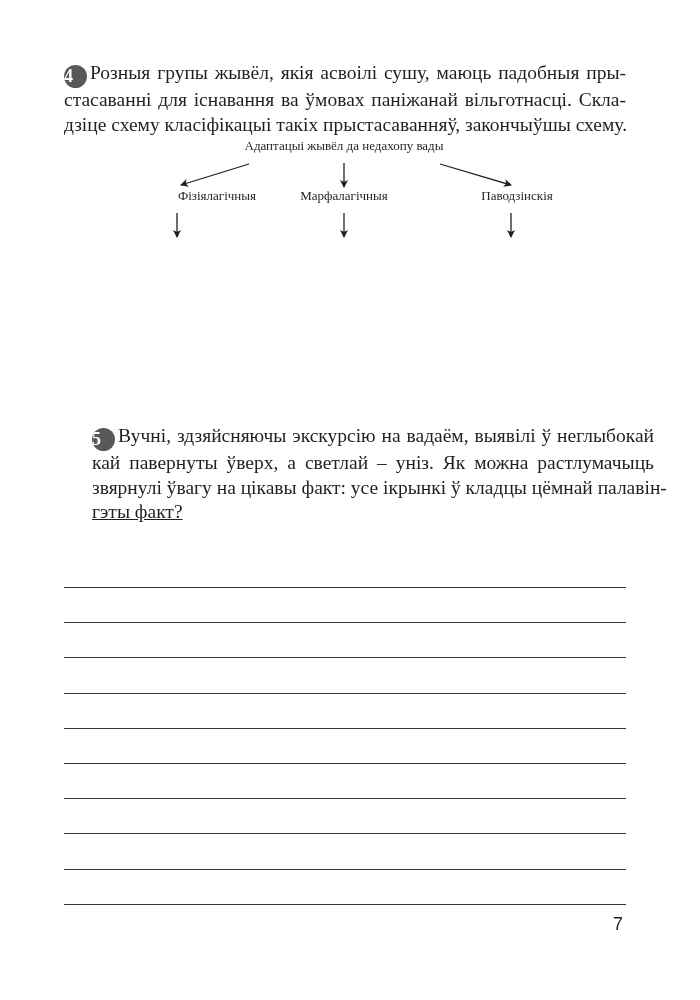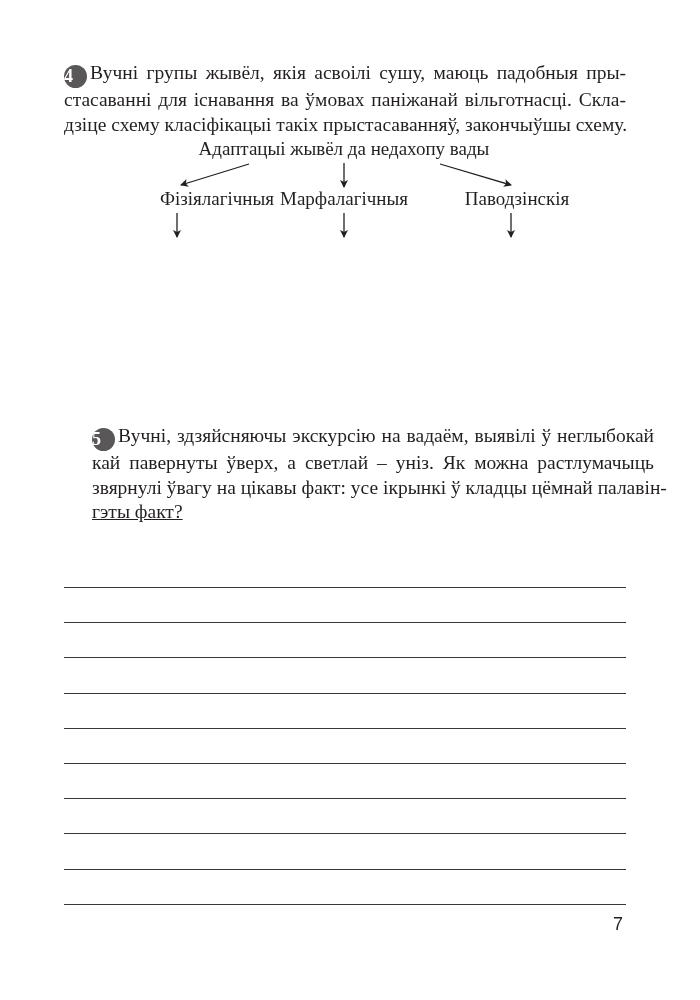--- a/index.html
+++ b/index.html
@@ -7,35 +7,35 @@
          font-family:"Liberation Serif","DejaVu Serif",serif; color:#231f20; }
   .task { position:absolute; left:64px; width:562px; font-size:19.5px; line-height:24.6px;
           text-align:justify; }
   .task .line { display:block; text-align:justify; text-align-last:justify; white-space:nowrap; }
   .task .line.last { text-align-last:left;text-decoration:underline; }
   .badge { display:inline-block; width:23px; height:23px; border-radius:50%; background:#595757;
            color:#fff; font-family:"Liberation Serif",serif; font-weight:bold; font-size:18px;
            line-height:23px; text-align:center; vertical-align:-3px; margin-right:3px; }
   #task4 { top:61px; }
   #task5 { top:424px;margin-left:28px; }
-  .scheme-text { position:absolute; font-size:19px; white-space:nowrap; transform:translateX(-50%); }
+  .scheme-text { position:absolute; font-size:13px; white-space:nowrap; transform:translateX(-50%); }
   #scheme-root { left:344px; top:138px; }
   #scheme-c1 { left:177px; top:188px;margin-left:40px; }
   #scheme-c2 { left:344px; top:188px; }
   #scheme-c3 { left:517px; top:188px; }
   svg#arrows { position:absolute; left:0; top:0; width:700px; height:1000px; pointer-events:none; }
   .answer-line { position:absolute; left:64px; width:562px; height:0; border-top:1.5px solid #3a3637; }
   #page-number { position:absolute; left:613px; top:914px; font-family:"Liberation Sans",sans-serif;
                  font-size:18px; color:#231f20; }
 </style>
 </head>
 <body>
 
 <div class="task" id="task4">
-  <span class="line"><span class="badge">4</span><span>Вучні групы жывёл, якія асвоілі сушу, маюць падобныя пры-</span></span>
+  <span class="line"><span class="badge">4</span><span>Розныя групы жывёл, якія асвоілі сушу, маюць падобныя пры-</span></span>
   <span class="line">стасаванні для існавання ва ўмовах паніжанай вільготнасці. Скла-</span>
   <span class="line">дзіце схему класіфікацыі такіх прыстасаванняў, закончыўшы схему.</span>
 </div>
 
 <div class="scheme-text" id="scheme-root">Адаптацыі жывёл да недахопу вады</div>
 <div class="scheme-text" id="scheme-c1">Фізіялагічныя</div>
 <div class="scheme-text" id="scheme-c2">Марфалагічныя</div>
 <div class="scheme-text" id="scheme-c3">Паводзінскія</div>
 
 <svg id="arrows" xmlns="http://www.w3.org/2000/svg">

